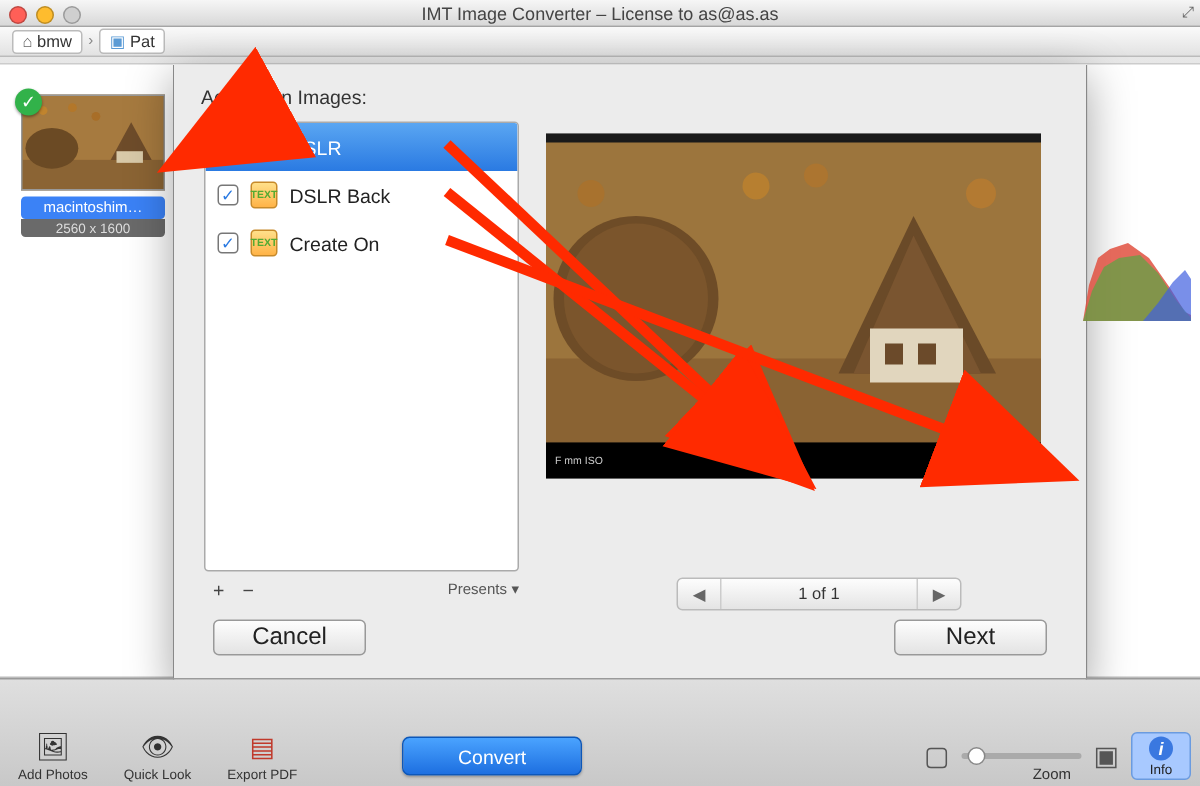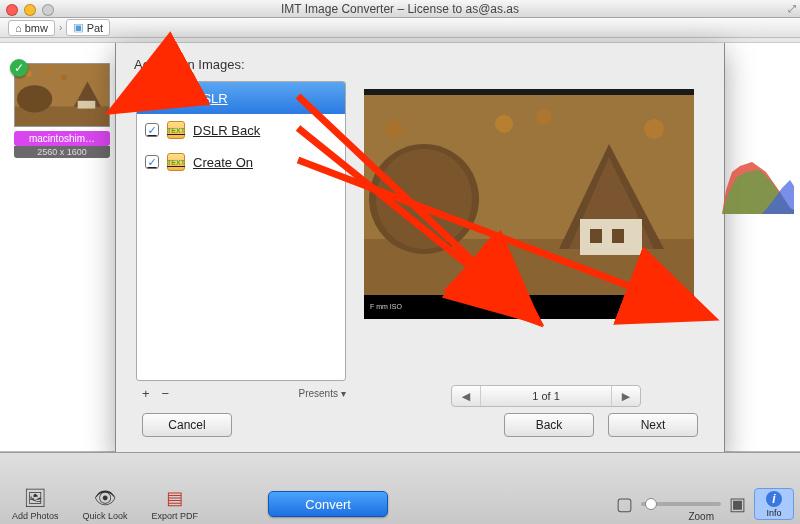--- a/index.html
+++ b/index.html
@@ -14,41 +14,41 @@
   .crumbs { height:20px; background:linear-gradient(#fafafa,#e2e2e2); border-bottom:1px solid #bbb; display:flex; align-items:center; gap:4px; padding:0 8px; font-size:11px; color:#333;}
   .crumb { display:flex; align-items:center; gap:3px; padding:1px 6px; background:#fff; border:1px solid #bbb; border-radius:3px; }
   .chevron { font-size:10px; color:#888; }
   .home-icon{color:#666; font-size:11px;}
   .folder-icon{color:#5b9bd5; font-size:11px;}
   .content { position:absolute; left:0; top:42px; right:0; bottom:72px; background:#fff; border-top:1px solid #ccc; border-bottom:1px solid #bbb; }
   .thumb { position:absolute; left:14px; top:20px; width:96px; }
   .thumb-badge{position:absolute; left:-4px; top:-4px; width:18px; height:18px; border-radius:50%; background:#32b24a; color:#fff; font-size:12px; display:flex;align-items:center;justify-content:center; box-shadow:0 1px 2px rgba(0,0,0,.4);}
   .thumb-img { width:96px; height:64px; border:1px solid #999; background:#8b6b3a; display:flex; overflow:hidden;}
   .thumb-img svg{width:100%;height:100%;}
-  .thumb-name{ margin-top:4px; background:#d946ef; color:#fff; font-size:10px; text-align:center; padding:2px 2px; border-radius:3px; white-space:nowrap; overflow:hidden; text-overflow:ellipsis;}
+  .thumb-name{ margin-top:4px; background:#3b82f6; color:#fff; font-size:10px; text-align:center; padding:2px 2px; border-radius:3px; white-space:nowrap; overflow:hidden; text-overflow:ellipsis;}
   .thumb-dim{ background:#6a6a6a; color:#ddd; font-size:9px; text-align:center; padding:1px; border-radius:0 0 3px 3px;}
   .dialog-sheet { position:absolute; left:115px; top:0; width:610px; height:415px; background:#ececec; border:1px solid #888; border-top:none; border-radius:0 0 6px 6px; box-shadow:0 8px 30px rgba(0,0,0,.35);}
   .dialog-header{ font-size:13px; color:#333; padding:14px 18px 6px;}
   .action-list{ position:absolute; left:20px; top:38px; width:210px; height:300px; background:#fff; border:1px solid #aaa; border-radius:3px; overflow:hidden;}
-  .action-item{ display:flex; align-items:center; gap:8px; height:32px; padding:0 8px; font-size:13px; color:#222; border-bottom:0px solid #eee;text-decoration:underline;}
+  .action-item{ display:flex; align-items:center; gap:8px; height:32px; padding:0 8px; font-size:13px; color:#222; border-bottom:0px solid #eee;}
   .action-item.selected{ background:linear-gradient(#5aa6f2,#2a7ae2); color:#fff;}
   .chk{ width:14px; height:14px; border:1px solid #777; border-radius:3px; background:#fff; display:flex; align-items:center; justify-content:center; font-size:11px; color:#2a7ae2;}
   .action-item.selected .chk{color:#2a7ae2;}
   .aicon{ width:18px; height:18px; border-radius:3px; display:flex; align-items:center; justify-content:center; font-size:11px;}
   .aicon.sq{border:2px solid #e68a3c; background:#fff;}
   .aicon.txt{background:linear-gradient(#ffe08a,#ffb347); border:1px solid #c78a2a; font-size:7px; color:#5a3; font-weight:bold;}
   .list-tools{position:absolute; left:20px; top:340px; width:210px; height:20px; display:flex; align-items:center; font-size:13px; color:#444;}
   .list-tools .spacer{flex:1;}
   .presents{font-size:10px; color:#555; display:flex; align-items:center; gap:3px;}
   .preview{ position:absolute; left:248px; top:46px; width:330px; height:230px; background:#111; overflow:hidden;}
   .preview svg{width:100%; height:100%;}
   .pager{position:absolute; left:335px; top:342px; width:190px; height:22px; display:flex; align-items:center; border:1px solid #bbb; border-radius:4px; background:linear-gradient(#fdfdfd,#e4e4e4); font-size:11px;}
   .pg-btn{width:28px; text-align:center; color:#666;}
   .pg-lbl{flex:1; text-align:center; color:#333; border-left:1px solid #ccc; border-right:1px solid #ccc; height:100%; display:flex; align-items:center; justify-content:center;}
-  .dlg-btn{ position:absolute; height:24px; width:90px; border:1px solid #999; border-radius:4px; background:linear-gradient(#fdfdfd,#e3e3e3); font-size:12px; color:#222; display:flex; align-items:center; justify-content:center;}
+  .dlg-btn{ position:absolute; height:24px; width:102px; border:1px solid #999; border-radius:4px; background:linear-gradient(#fdfdfd,#e3e3e3); font-size:16px; color:#222; display:flex; align-items:center; justify-content:center;}
   .dlg-btn.cancel{left:26px; bottom:20px;}
   .dlg-btn.back{right:130px; bottom:20px;}
   .dlg-btn.next{right:26px; bottom:20px;}
   .hist{position:absolute; right:6px; top:99px; width:72px; height:72px;}
   .footer{position:absolute; left:0; right:0; bottom:0; height:72px; background:linear-gradient(#dfdfdf,#c8c8c8); border-top:1px solid #9a9a9a;}
   .status-row{position:absolute; bottom:40px; left:0; right:0; height:20px; display:flex; align-items:center; justify-content:center; font-size:11px; color:#333;}
   .toolbar{position:absolute; bottom:0; left:0; right:0; height:40px; display:flex; align-items:center;}
   .tbtn{display:flex; flex-direction:column; align-items:center; justify-content:center; gap:2px; font-size:9px; color:#333; padding:0 12px;}
   .tbtn .ic{font-size:18px;}
   .convert{margin-left:58px; width:120px; height:26px; background:linear-gradient(#4aa3ff,#1d6fe0); border:1px solid #0d57b8; border-radius:5px; color:#fff; font-size:13px; font-weight:400; display:flex; align-items:center; justify-content:center; box-shadow:0 1px 2px rgba(0,0,0,.3);}
@@ -161,21 +161,20 @@
         </svg>
       </div>
 
       <div class="pager">
         <div class="pg-btn">◀</div>
         <div class="pg-lbl">1 of 1</div>
         <div class="pg-btn">▶</div>
       </div>
 
       <div class="dlg-btn cancel">Cancel</div>
-      <div class="dlg-btn back">Back</div>
       <div class="dlg-btn next">Next</div>
     </div>
 
     <svg class="hist" viewBox="0 0 72 72" preserveAspectRatio="none">
       <polygon points="0,72 4,48 10,30 18,24 30,20 44,30 58,50 68,66 72,68 72,72" fill="#e05040" opacity=".85"></polygon>
       <polygon points="0,72 6,52 14,36 24,30 38,28 50,40 62,58 72,70 72,72" fill="#40b040" opacity=".6"></polygon>
       <polygon points="40,72 50,60 60,46 68,38 72,44 72,72" fill="#4060e0" opacity=".7"></polygon>
     </svg>
 
   </div>

